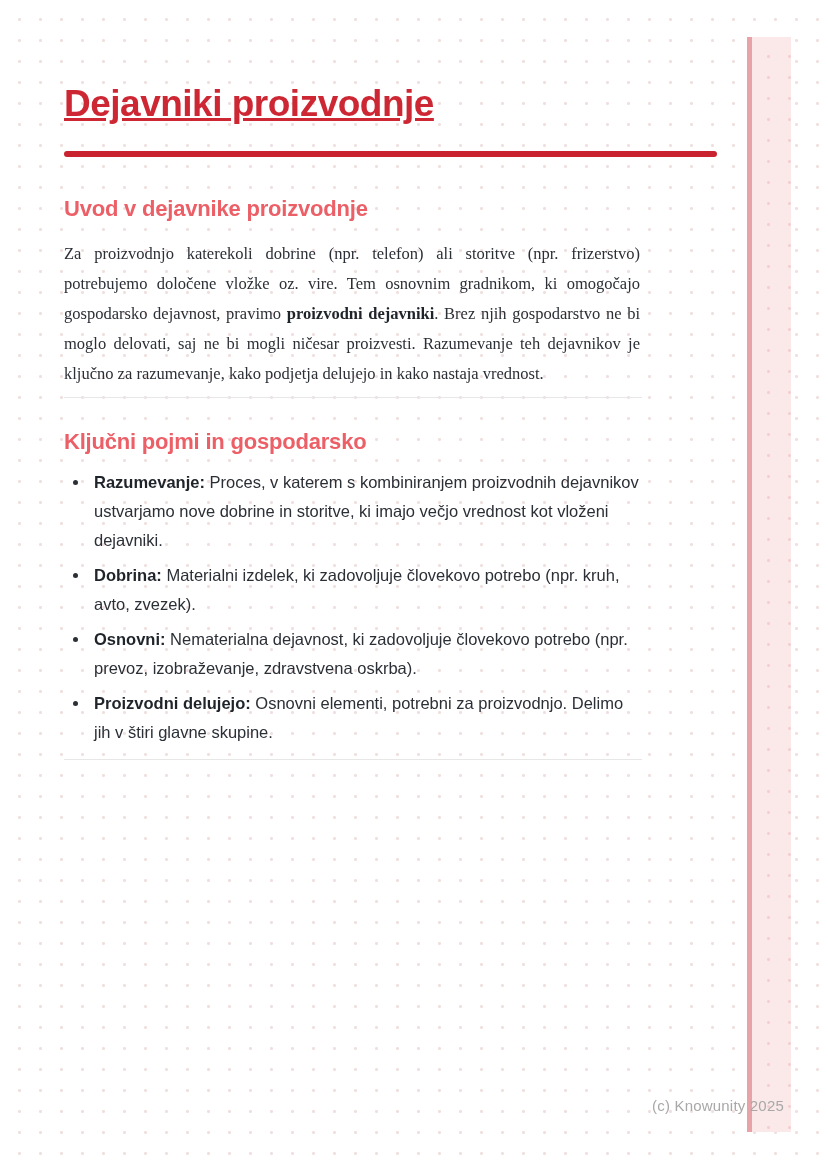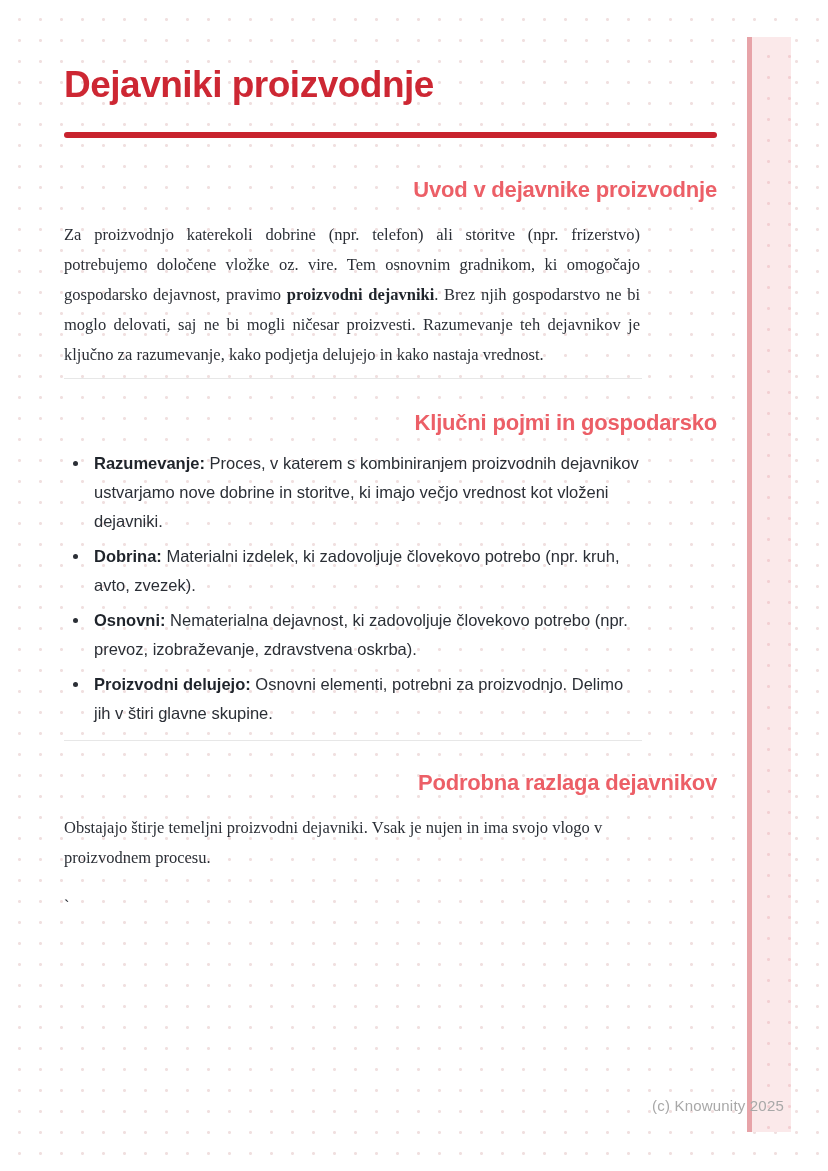--- a/index.html
+++ b/index.html
@@ -41,40 +41,40 @@
     border-left:5px solid var(--strip_border);
     z-index:1;
   }
   .content{
     position:absolute;
     left:64px;top:0;
     width:653px;
     z-index:2;
   }
   h1.doc-title{
-    margin-top:62px;
+    margin-top:81px;
     font-size:37px;
     line-height:46px;
     font-weight:800;
     letter-spacing:-0.5px;
     color:var(--title_red);
+    text-decoration:underline;
   }
   .title-rule{
     margin-top:24px;
     width:653px;height:6px;
     background:var(--rule_red);
     border:none;border-radius:3px;
   }
   h2.section-heading{
     font-size:22px;
     line-height:28px;
     font-weight:700;
     letter-spacing:-0.2px;
     color:var(--heading_coral);
-    text-align:right;
   }
   .h-intro{margin-top:38px;}
   .h-terms{margin-top:30px;}
   .h-detail{margin-top:28px;}
   .body-text{
     width:576px;
     font-size:16.5px;
     line-height:30px;
     color:var(--text);
     font-family:Liberation Serif, serif;
@@ -148,22 +148,17 @@
       <ul class="term-list">
         <li><span class="term">Razumevanje:</span><span> Proces, v katerem s kombiniranjem proizvodnih dejavnikov ustvarjamo nove dobrine in storitve, ki imajo večjo vrednost kot vloženi dejavniki.</span></li>
         <li><span class="term">Dobrina:</span><span> Materialni izdelek, ki zadovoljuje človekovo potrebo (npr. kruh, avto, zvezek).</span></li>
         <li><span class="term">Osnovni:</span><span> Nematerialna dejavnost, ki zadovoljuje človekovo potrebo (npr. prevoz, izobraževanje, zdravstvena oskrba).</span></li>
         <li><span class="term">Proizvodni delujejo:</span><span> Osnovni elementi, potrebni za proizvodnjo. Delimo jih v štiri glavne skupine.</span></li>
       </ul>
     </section>
 
     <hr class="section-divider divider-2">
 
-    <section>
-      <h2 class="section-heading h-detail">Podrobna razlaga dejavnikov</h2>
-      <p class="body-text detail-para">Obstajajo štirje temeljni proizvodni dejavniki. Vsak je nujen in ima svojo vlogo v proizvodnem procesu.</p>
-      <div class="stray-char">`</div>
-    </section>
 
   </div>
 
   <div class="copyright">(c) Knowunity 2025</div>
 </div>
 
 </body></html>

